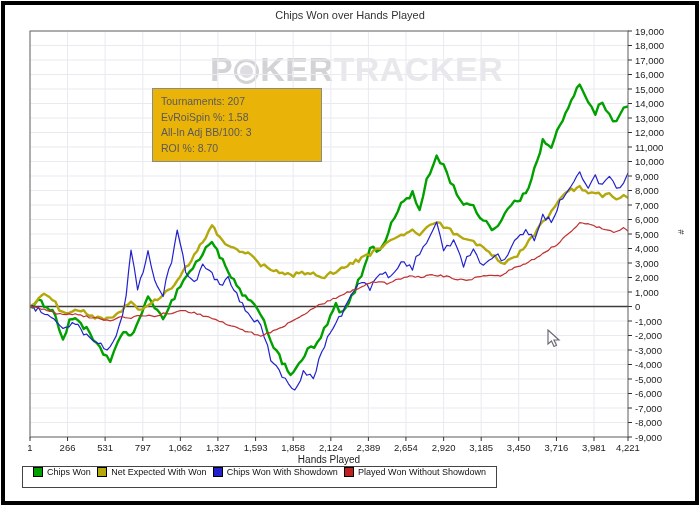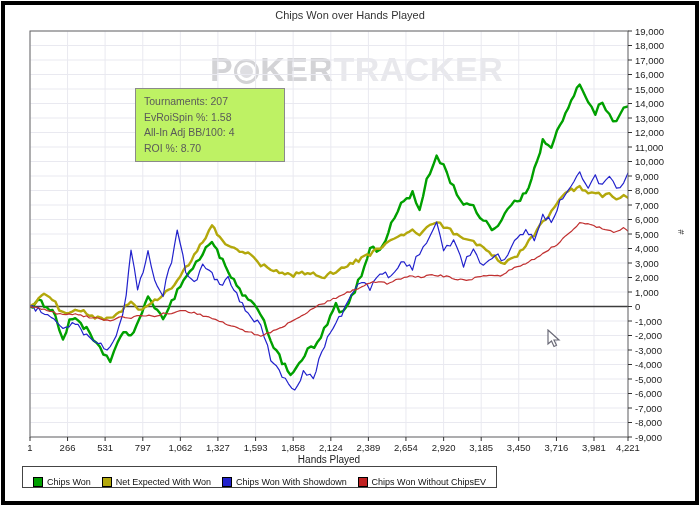--- a/index.html
+++ b/index.html
@@ -7,47 +7,47 @@
           font-family:"Liberation Sans",sans-serif;overflow:hidden;text-decoration:underline;}
   .frame{position:absolute;inset:1px;border:4px solid #000;pointer-events:none;z-index:60;}
   .title{position:absolute;top:9px;left:0;width:100%;text-align:center;
          font-size:11px;color:#333;z-index:5;}
   .watermark{position:absolute;left:210px;top:50px;font-size:34px;font-weight:bold;
              color:#d3d3d6;letter-spacing:.5px;white-space:nowrap;z-index:2;user-select:none;}
   .wm-tracker{color:#e8e8ec;}
   .chip{display:inline-block;width:25px;height:25px;border:3.5px solid #d3d3d6;
         border-radius:50%;box-sizing:border-box;vertical-align:-3px;margin:0 1px;position:relative;}
   .chip-inner{position:absolute;inset:3px;border-radius:50%;background:#dedee2;}
-  .stats{position:absolute;left:135px;top:88px;width:150px;border:1px solid #8a8a8a;
-         background:#bef264;padding:5px 8px;box-sizing:border-box;z-index:20;}
+  .stats{position:absolute;left:152px;top:88px;width:170px;border:1px solid #8a8a8a;
+         background:#eab308;padding:5px 8px;box-sizing:border-box;z-index:20;}
   .stats div{font-size:10.5px;color:#5a5a5a;line-height:15.5px;}
   .chart-svg{position:absolute;left:0;top:0;z-index:10;}
   .legend{position:absolute;left:22px;top:466px;width:475px;height:22px;border:1px solid #444;
-          background:#fff;display:flex;align-items:flex-end;justify-content:space-between;
+          background:#fff;display:flex;align-items:flex-start;justify-content:space-between;
           padding:0 10px;box-sizing:border-box;z-index:20;}
   .legend-item{display:flex;align-items:center;gap:4px;font-size:9px;color:#111;white-space:nowrap;}
   .legend-swatch{width:8px;height:8px;border:1px solid #000;display:inline-block;flex:none;}
   .cursor{position:absolute;left:547px;top:329px;z-index:55;pointer-events:none;}
 </style>
 </head>
 <body>
 
 <div class="screen">
   <div class="frame"></div>
 
   <div class="title">Chips Won over Hands Played</div>
 
   <div class="watermark">
     <span><span>P</span><span class="chip"><span class="chip-inner"></span></span><span>KER</span></span><span class="wm-tracker">TRACKER</span>
   </div>
 
   <div class="stats">
     <div>Tournaments: 207</div>
     <div>EvRoiSpin %: 1.58</div>
-    <div>All-In Adj BB/100: 4</div>
+    <div>All-In Adj BB/100: 3</div>
     <div>ROI %: 8.70</div>
   </div>
 
   <svg id="chart" class="chart-svg" width="700" height="506">
       <line x1="30" y1="437" x2="628" y2="437" stroke="#e9e9f0" stroke-width="1"></line>
       <line x1="30" y1="422.5" x2="628" y2="422.5" stroke="#e9e9f0" stroke-width="1"></line>
       <line x1="30" y1="408" x2="628" y2="408" stroke="#e9e9f0" stroke-width="1"></line>
       <line x1="30" y1="393.5" x2="628" y2="393.5" stroke="#e9e9f0" stroke-width="1"></line>
       <line x1="30" y1="379" x2="628" y2="379" stroke="#e9e9f0" stroke-width="1"></line>
       <line x1="30" y1="364.5" x2="628" y2="364.5" stroke="#e9e9f0" stroke-width="1"></line>
@@ -208,20 +208,20 @@
     <div class="legend-item">
       <span class="legend-swatch" style="background: rgb(179, 168, 12);"></span>
       <span>Net Expected With Won</span>
     </div>
     <div class="legend-item">
       <span class="legend-swatch" style="background: rgb(34, 34, 204);"></span>
       <span>Chips Won With Showdown</span>
     </div>
     <div class="legend-item">
       <span class="legend-swatch" style="background: rgb(192, 32, 32);"></span>
-      <span>Chips Won Without ChipsEV</span>
+      <span>Played Won Without Showdown</span>
     </div>
   </div>
 
   <svg class="cursor" width="14" height="20">
     <polygon points="1,1 1,15 4.5,12 7,17.5 9.5,16.3 7,11 12,11" fill="#ffffff" stroke="#6b6b78" stroke-width="1.2"></polygon>
   </svg>
 </div>
 
 </body></html>

